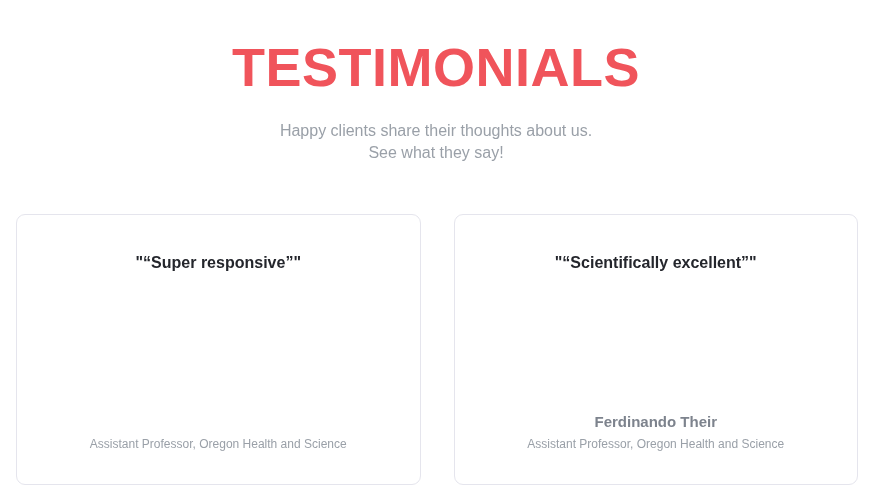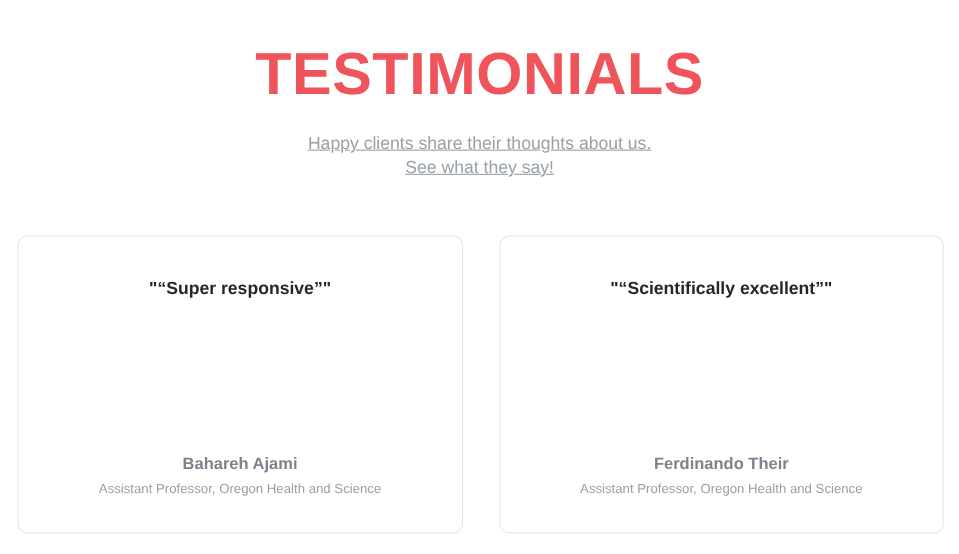--- a/index.html
+++ b/index.html
@@ -33,21 +33,20 @@
     margin: 0;
     padding-top: 22px;
     text-align: center;
     font-size: 16px;
     line-height: 22px;
     font-weight: 400;
     color: #9aa0a8;
   }
   .section-subtitle .sub-line {
     display: block;
-    text-decoration: underline;
   }
   .cards-row {
     position: absolute;
     left: 16px;
     top: 214px;
     width: 842px;
     display: flex;
     flex-direction: row;
     justify-content: space-between;
     align-items: stretch;
@@ -112,21 +111,20 @@
   <p class="section-subtitle">
     <span class="sub-line">Happy clients share their thoughts about us.</span>
     <span class="sub-line">See what they say!</span>
   </p>
 
   <div class="cards-row">
 
     <div class="testimonial-card">
       <h2 class="quote-title">"“Super responsive”"</h2>
       <div class="card-attribution">
-        <span class="author-name">Bahareh Ajami</span>
         <span class="author-role">Assistant Professor, Oregon Health and Science</span>
       </div>
     </div>
 
     <div class="testimonial-card">
       <h2 class="quote-title">"“Scientifically excellent”"</h2>
       <div class="card-attribution">
         <span class="author-name">Ferdinando Their</span>
         <span class="author-role">Assistant Professor, Oregon Health and Science</span>
       </div>

